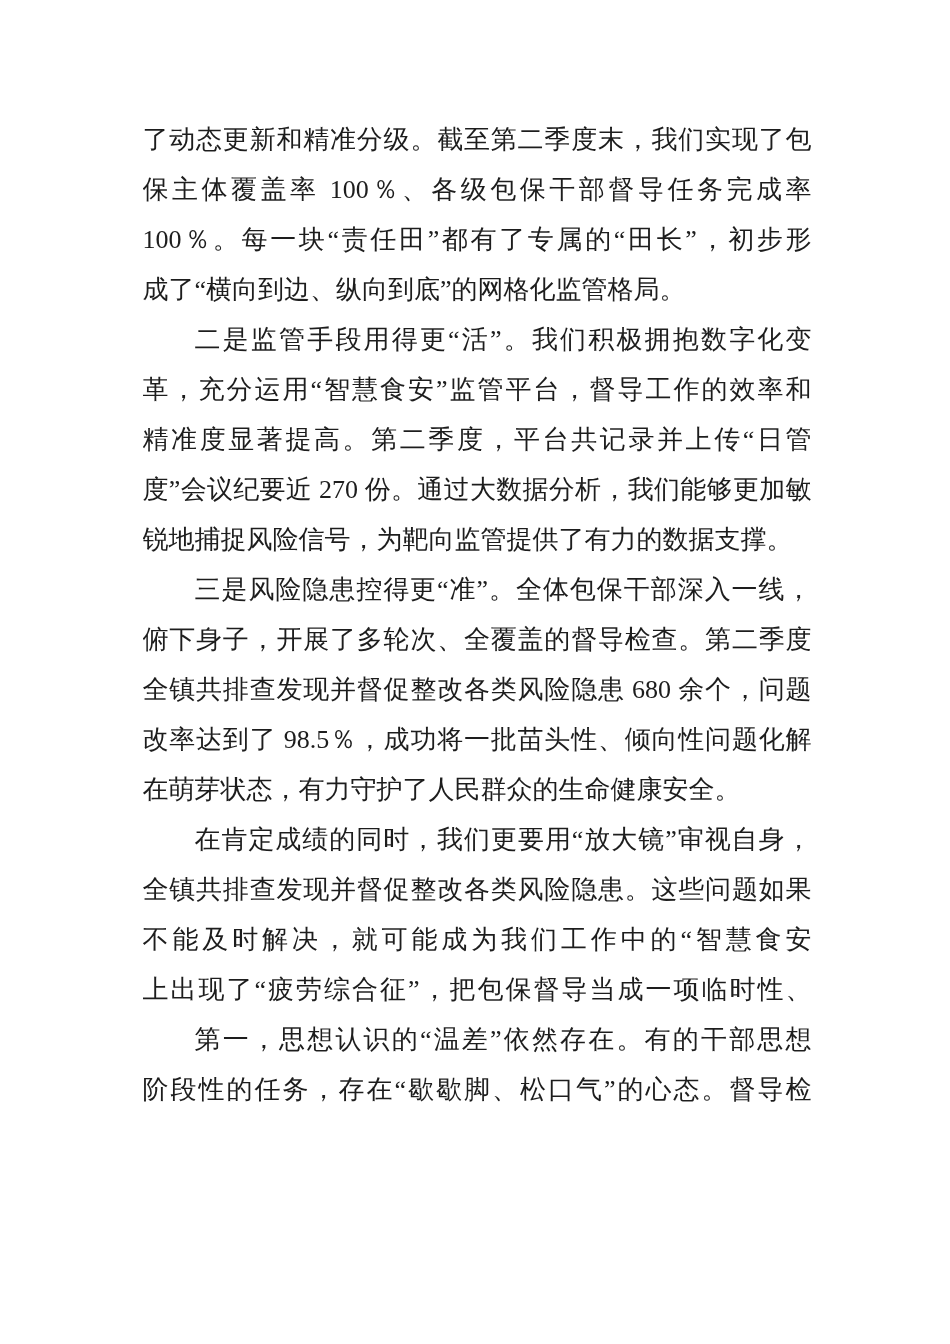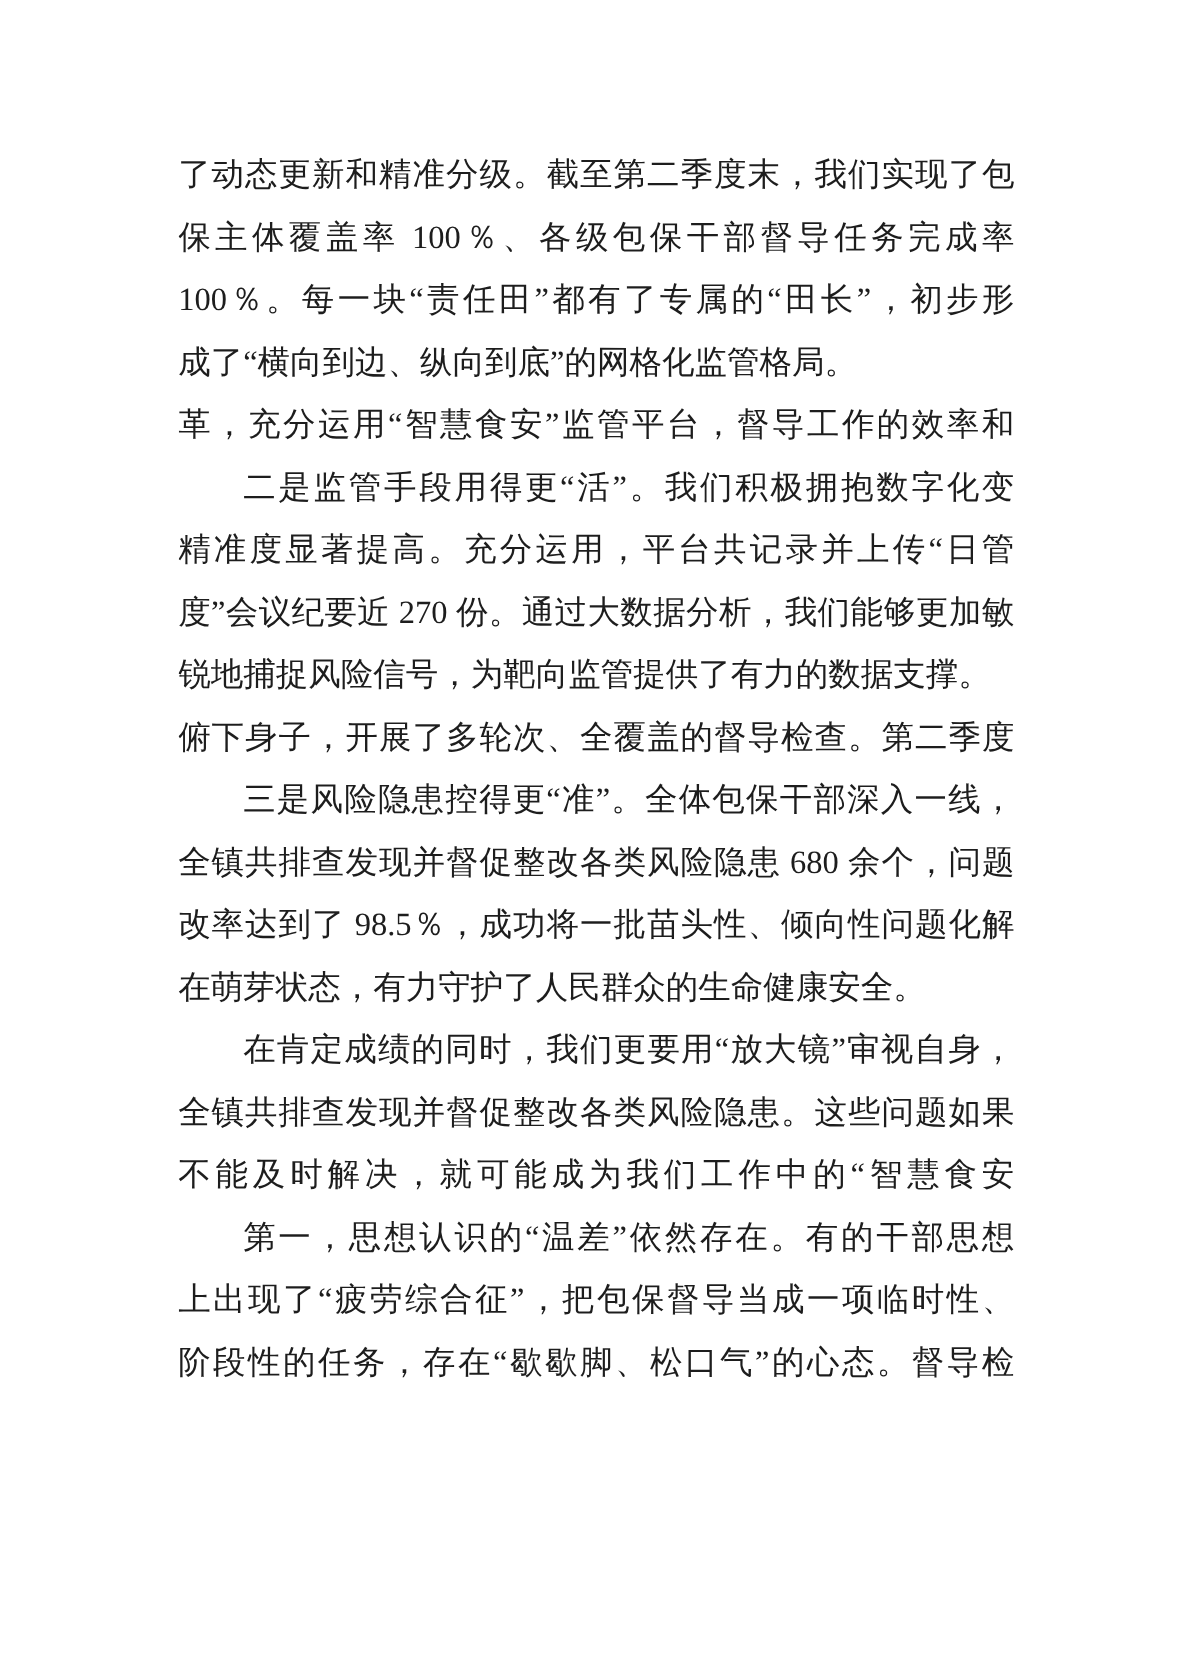--- a/index.html
+++ b/index.html
@@ -48,37 +48,37 @@
 
 <div class="page">
   <div class="doc-body">
       <div class="para">
         <div class="line">了动态更新和精准分级。截至第二季度末，我们实现了包</div>
         <div class="line">保主体覆盖率 100％、各级包保干部督导任务完成率</div>
         <div class="line">100％。每一块“责任田”都有了专属的“田长”，初步形</div>
         <div class="line lastline">成了“横向到边、纵向到底”的网格化监管格局。</div>
       </div>
       <div class="para">
+        <div class="line indent">二是监管手段用得更“活”。我们积极拥抱数字化变</div>
         <div class="line">革，充分运用“智慧食安”监管平台，督导工作的效率和</div>
-        <div class="line indent">二是监管手段用得更“活”。我们积极拥抱数字化变</div>
-        <div class="line">精准度显著提高。充分运用，平台共记录并上传“日管</div>
+        <div class="line">精准度显著提高。第二季度，平台共记录并上传“日管</div>
         <div class="line">度”会议纪要近 270 份。通过大数据分析，我们能够更加敏</div>
         <div class="line lastline">锐地捕捉风险信号，为靶向监管提供了有力的数据支撑。</div>
       </div>
       <div class="para">
+        <div class="line indent">三是风险隐患控得更“准”。全体包保干部深入一线，</div>
         <div class="line">俯下身子，开展了多轮次、全覆盖的督导检查。第二季度</div>
-        <div class="line indent">三是风险隐患控得更“准”。全体包保干部深入一线，</div>
         <div class="line">全镇共排查发现并督促整改各类风险隐患 680 余个，问题整</div>
         <div class="line">改率达到了 98.5％，成功将一批苗头性、倾向性问题化解</div>
         <div class="line lastline">在萌芽状态，有力守护了人民群众的生命健康安全。</div>
       </div>
       <div class="para">
         <div class="line indent">在肯定成绩的同时，我们更要用“放大镜”审视自身，</div>
         <div class="line">全镇共排查发现并督促整改各类风险隐患。这些问题如果</div>
         <div class="line">不能及时解决，就可能成为我们工作中的“智慧食安</div>
       </div>
       <div class="para">
+        <div class="line">上出现了“疲劳综合征”，把包保督导当成一项临时性、</div>
         <div class="line indent">第一，思想认识的“温差”依然存在。有的干部思想</div>
-        <div class="line">上出现了“疲劳综合征”，把包保督导当成一项临时性、</div>
         <div class="line">阶段性的任务，存在“歇歇脚、松口气”的心态。督导检</div>
       </div>
     </div>
 </div>
 
 </body></html>

